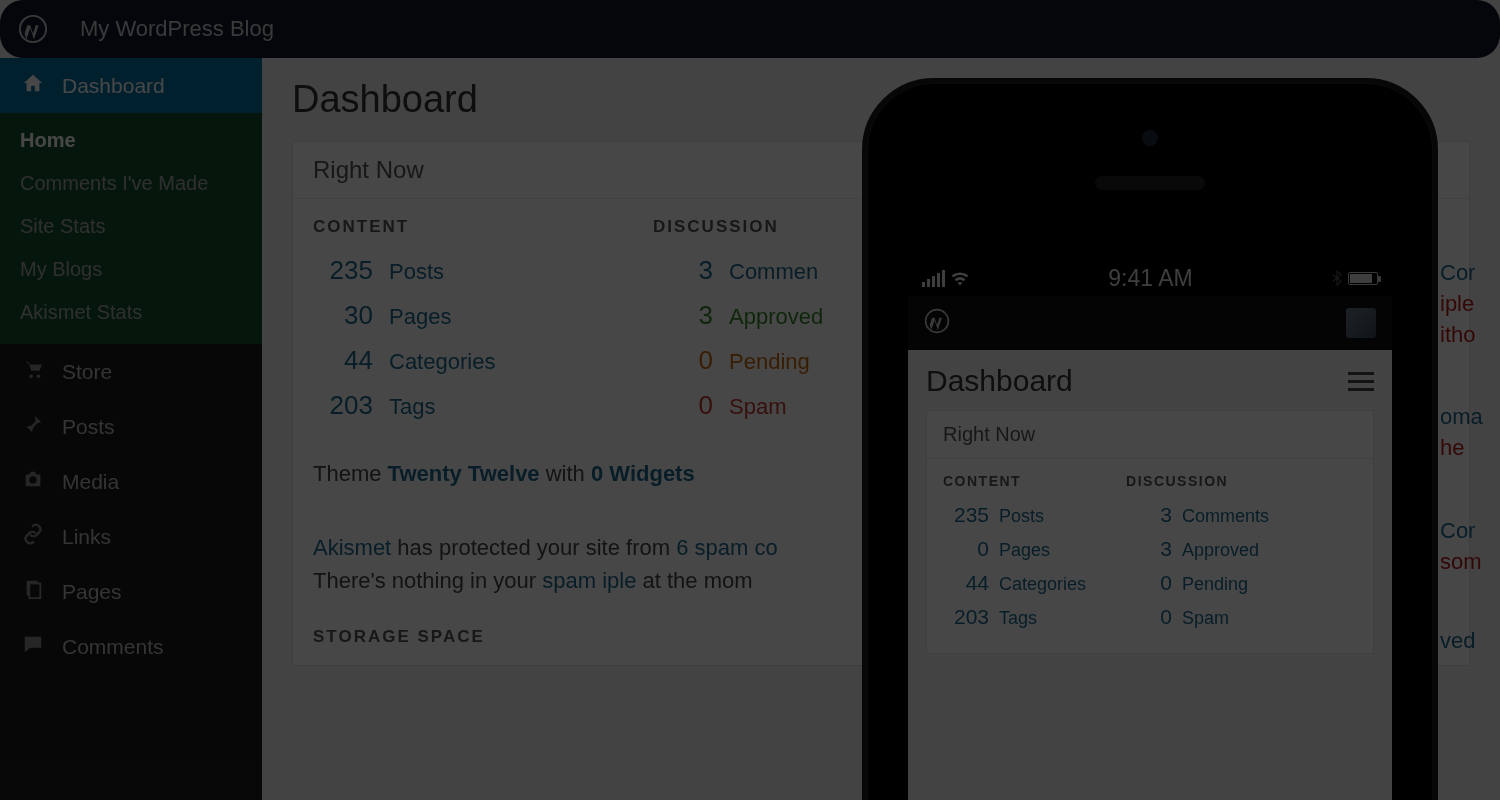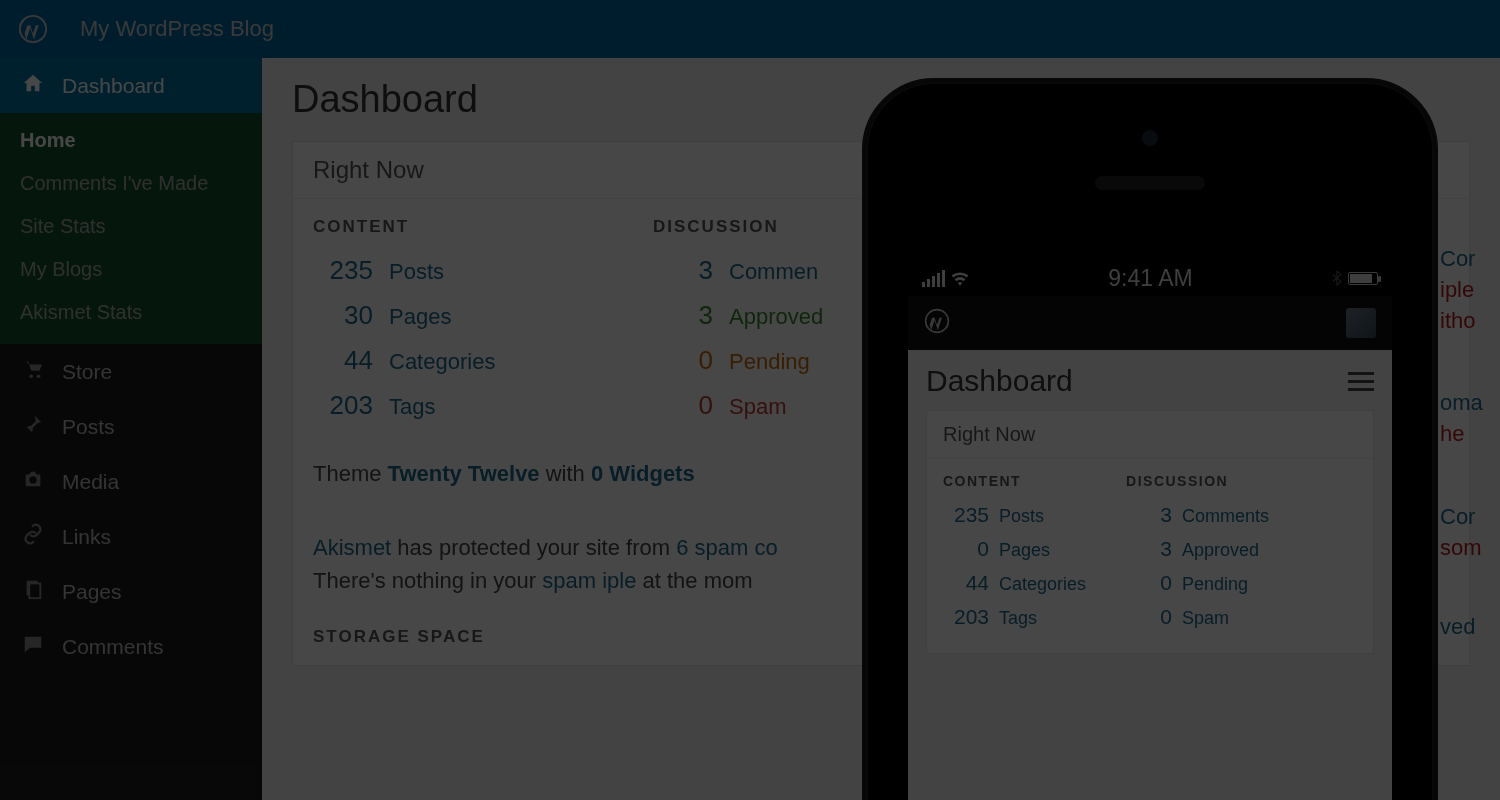--- a/index.html
+++ b/index.html
@@ -14,26 +14,27 @@
 .dark-overlay {
   position: absolute;
   inset: 0;
   background: rgba(0,0,0,0.72);
   z-index: 100;
   pointer-events: none;
 }
 
 .admin-bar {
   height: 58px;
-  background: #0369a1;
+  background: #0f172a;
   color: #ddd;
   display: flex;
   align-items: center;
   padding: 0 18px;
   font-size: 22px;
+  border-radius: 23px;
 }
 .admin-bar .wp-logo { margin-right: 32px; display:flex; align-items:center; }
 .admin-bar .site-title { color: #ccc; }
 
 .wrap { display: flex; height: calc(100% - 58px); }
 
 .sidebar {
   width: 262px;
   background: #1b1b1b;
   color: #bbb;
@@ -200,21 +201,21 @@
 .widget-m .widget-title { font-size:20px; padding:12px 16px; }
 .widget-m .widget-body { padding: 14px 16px; }
 .cols-m { display:flex; gap:40px; }
 .col-head-m { text-transform:uppercase; letter-spacing:1.5px; font-size:14px; font-weight:700; color:#555; margin-bottom:14px;}
 .stat-row-m { display:flex; align-items:baseline; gap:10px; margin-bottom:10px;}
 .stat-num-m { width:46px; text-align:right; font-size:21px; color:#1e6a8e;}
 .stat-label-m { font-size:18px; color:#1e6a8e;}
 
 .right-crop {
   position:absolute;
-  right: 0; top: 244px;
+  right: 0; top: 258px;
   width: 60px;
   color:#1e6a8e;
   font-size:22px;
   line-height: 1.4;
   z-index: 5;
 }
 .right-crop div { margin-bottom: 48px; white-space:nowrap;}
 .right-crop .dk { color:#b91c1c; }
 
 .wp-logo-svg { width:30px; height:30px; }

